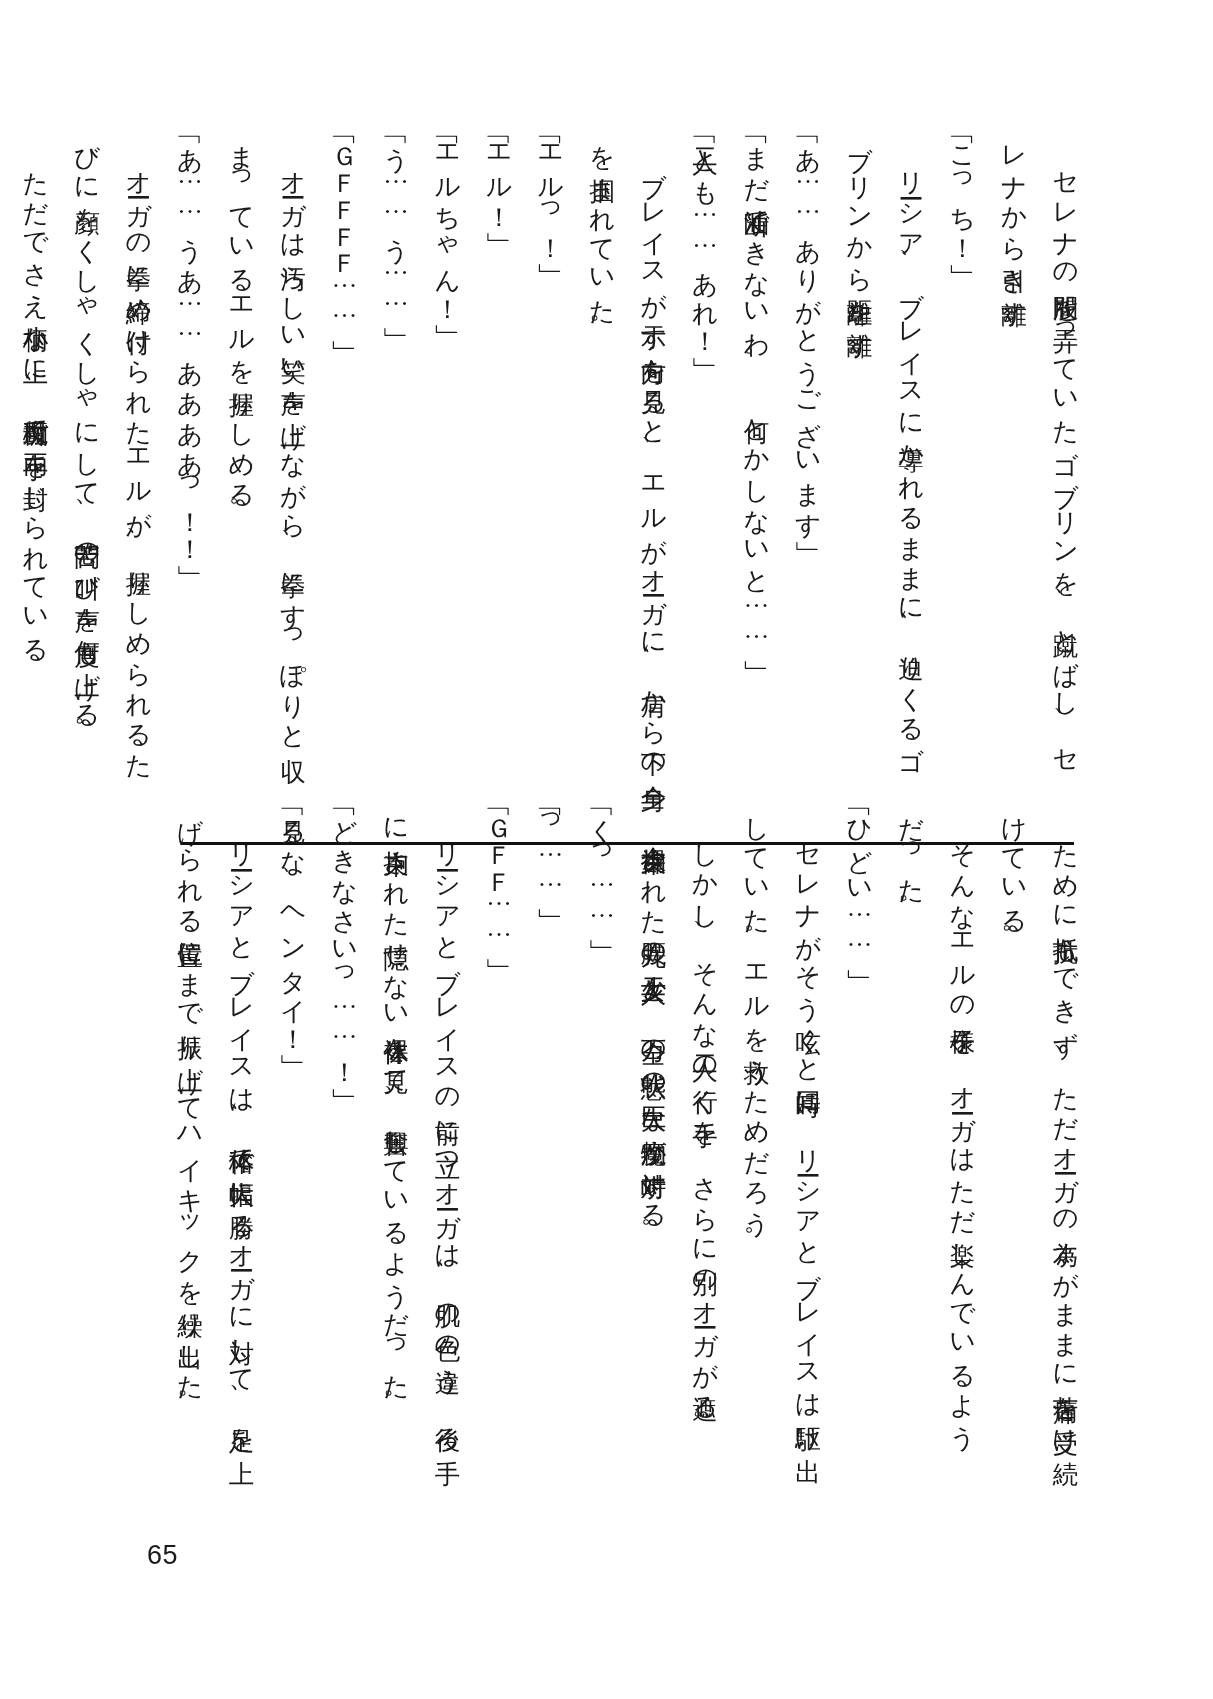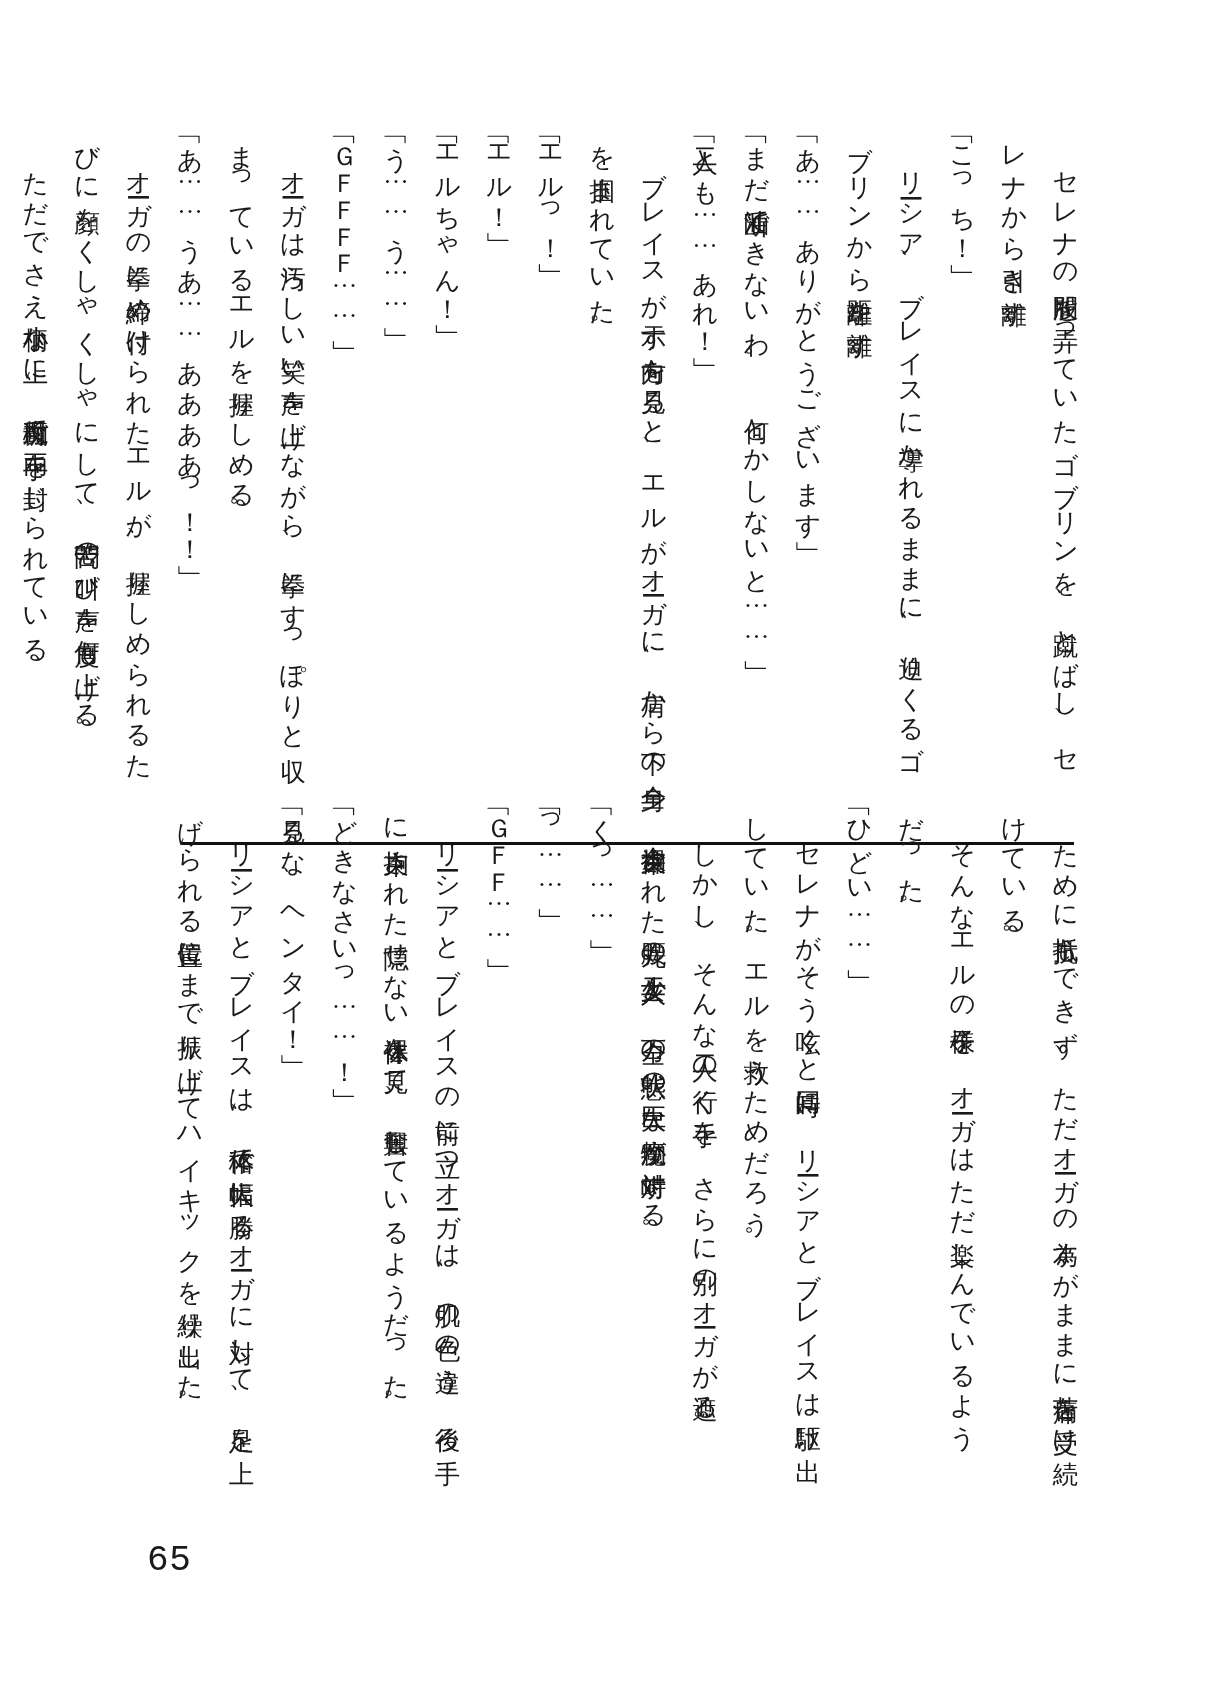--- a/index.html
+++ b/index.html
@@ -65,24 +65,24 @@
     width: 892px;
     height: 3px;
     background: #111111;
   }
 
   
   #page-number {
     position: absolute;
     left: 147px;
     top: 1540px;
-    font-size: 36px;
+    font-size: 27px;
     letter-spacing: 0.02em;
     color: #1a1a1a;
-    font-family: Liberation Mono, monospace;
+    font-family: Liberation Sans, sans-serif;
   }
 </style>
 </head>
 <body>
 
 <div class="page" style="background: rgb(255, 255, 255);">
 
   <div class="vblock" id="top-block"><p>セレナの股間を弄っていたゴブリンを、蹴とばし、セレナから引き離す。</p><p class="quote">「こっち！」</p><p>リーシア、ブレイスに導かれるままに、迫りくるゴブリンから距離を離す。</p><p class="quote">「あ……ありがとうございます」</p><p class="quote">「まだ油断できないわ。　何とかしないと……」</p><p class="quote">「二人とも……あれ！」</p><p>ブレイスが示す方向を見ると、エルがオーガに、肩から下の全身を掴まれていた。</p><p class="quote">「エルっ！」</p><p class="quote">「エル！」</p><p class="quote">「エルちゃん！」</p><p class="quote">「う……う……」</p><p class="quote">「ＧＦＦＦＦ……」</p><p>オーガは汚らしい笑い声を上げながら、拳にすっぽりと収まっているエルを握りしめる。</p><p class="quote">「あ……うあ……ああああっ！！」</p><p>オーガの拳に締め付けられたエルが、握りしめられるたびに顔をくしゃくしゃにして、苦悶の叫び声を何度も上げる。</p><p>ただでさえ小柄な上に、魔封枷で両手を封じられている</p></div>
 
   <div id="section-divider" style="background: rgb(17, 17, 17);"></div>

